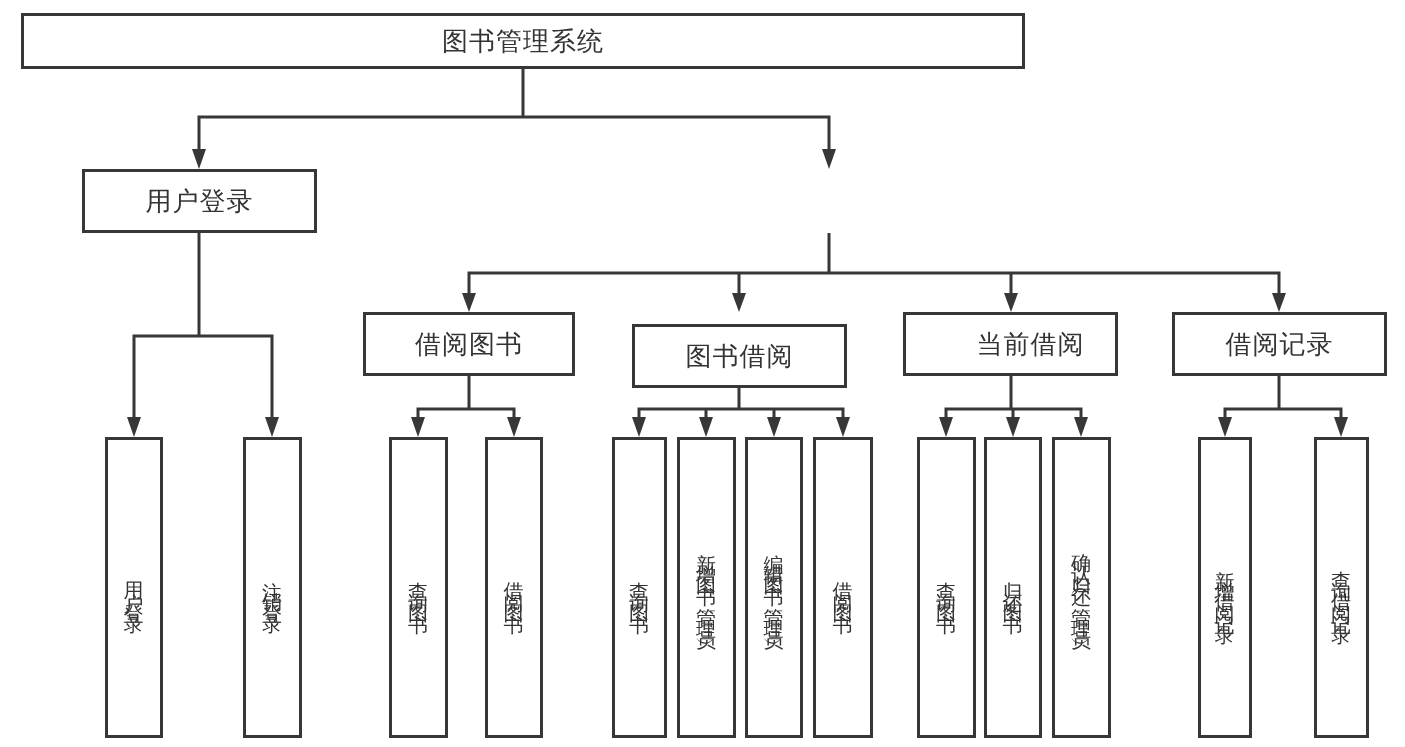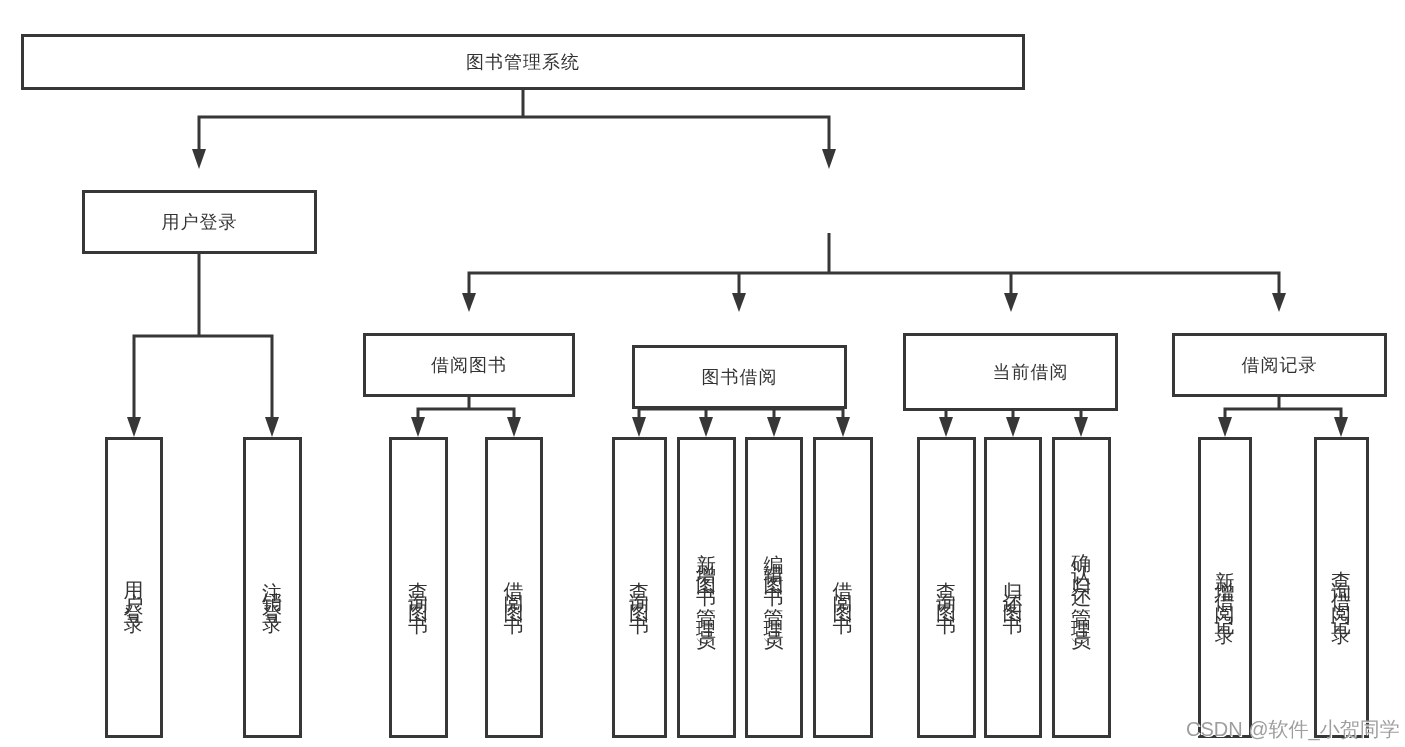--- a/index.html
+++ b/index.html
@@ -12,24 +12,23 @@
   }
   .node{
     position:absolute;
     box-sizing:border-box;
     border:3px solid #373737;
     background:#ffffff;
     display:flex;
     align-items:center;
     justify-content:center;
     color:#333333;
-    font-size:18px;
+    font-size:26px;
     letter-spacing:1px;
     text-align:center;
-    margin-top:21px;
   }
   .vnode{
     position:absolute;
     box-sizing:border-box;
     border:3px solid #373737;
     background:#ffffff;
     display:flex;
     align-items:center;
     justify-content:center;
     color:#333333;
@@ -109,21 +108,21 @@
       <polygon points="1334,417 1348,417 1341,437"></polygon>
     </g>
   </svg>
 
   <div class="node" style="left:21px;top:13px;width:1004px;height:56px;">图书管理系统</div>
 
   <div class="node" style="left:82px;top:169px;width:235px;height:64px;">用户登录</div>
 
   <div class="node" style="left:363px;top:312px;width:212px;height:64px;">借阅图书</div>
   <div class="node" style="left:632px;top:324px;width:215px;height:64px;">图书借阅</div>
-  <div class="node" style="left:903px;top:312px;width:215px;height:78px;padding-left:40px;">当前借阅</div>
+  <div class="node" style="left:903px;top:312px;width:215px;height:64px;padding-left:40px;">当前借阅</div>
   <div class="node" style="left:1172px;top:312px;width:215px;height:64px;">借阅记录</div>
 
   <div class="vnode" style="left:105px;top:437px;width:58px;height:301px;">
     <span class="vtext">用户登录</span>
     </div>
   <div class="vnode" style="left:243px;top:437px;width:59px;height:301px;">
     <span class="vtext">注销登录</span>
     </div>
 
   <div class="vnode" style="left:389px;top:437px;width:59px;height:301px;">
@@ -156,15 +155,14 @@
     <span class="vtext">确认归还（管理员）</span>
     </div>
 
   <div class="vnode" style="left:1198px;top:437px;width:54px;height:301px;">
     <span class="vtext">新增借阅记录</span>
     </div>
   <div class="vnode" style="left:1314px;top:437px;width:55px;height:301px;">
     <span class="vtext">查询借阅记录</span>
     </div>
 
-  <div class="watermark">CSDN @软件_小贺同学</div>
 
 </div>
 
 </body></html>

